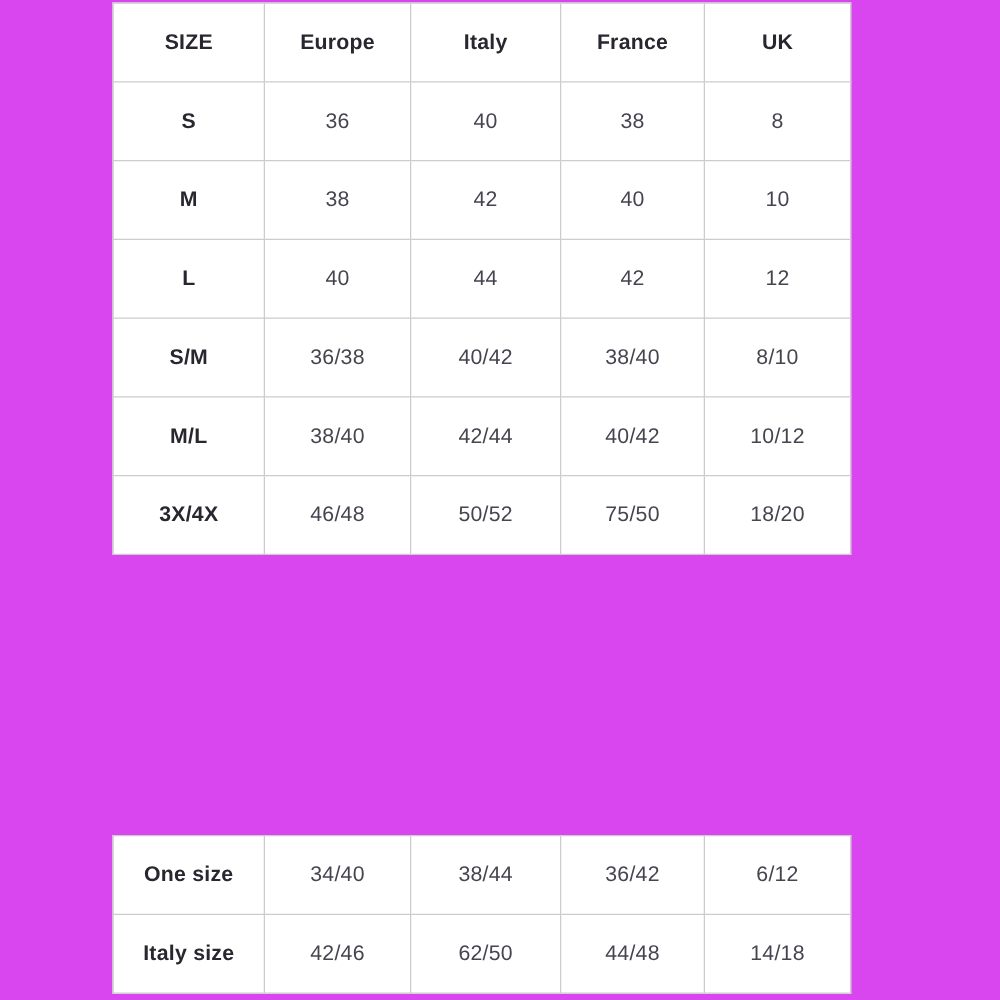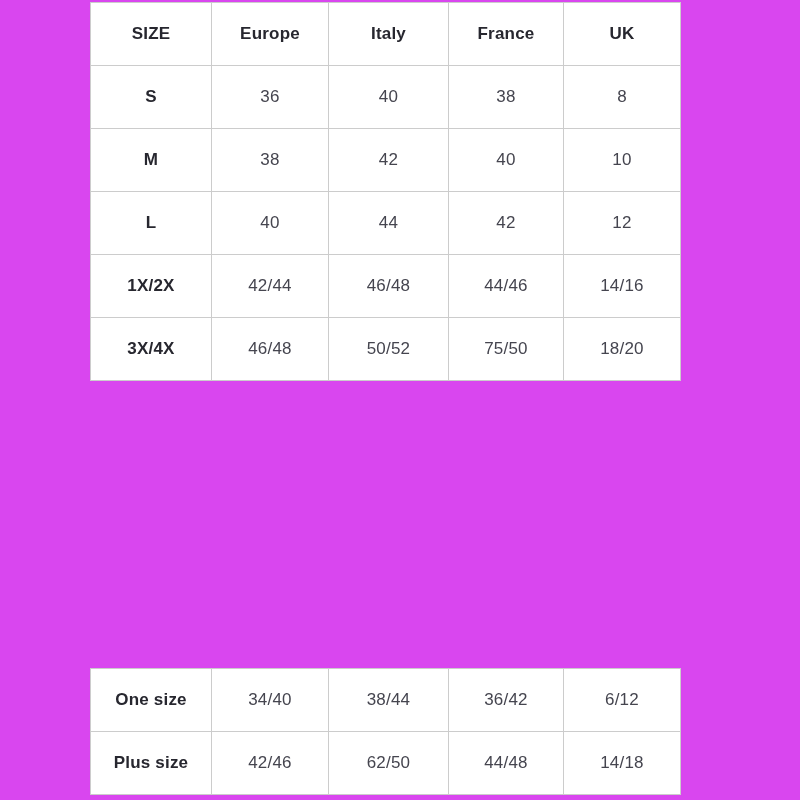--- a/index.html
+++ b/index.html
@@ -86,25 +86,32 @@
           <td>10</td>
         </tr>
         <tr>
           <td class="label">L</td>
           <td>40</td>
           <td>44</td>
           <td>42</td>
           <td>12</td>
         </tr>
         <tr>
-          <td class="label">1X/2X</td>
+          <td class="label">S/M</td>
+          <td>36/38</td>
+          <td>40/42</td>
+          <td>38/40</td>
+          <td>8/10</td>
+        </tr>
+        <tr>
+          <td class="label">M/L</td>
+          <td>38/40</td>
           <td>42/44</td>
-          <td>46/48</td>
-          <td>44/46</td>
-          <td>14/16</td>
+          <td>40/42</td>
+          <td>10/12</td>
         </tr>
         <tr>
           <td class="label">3X/4X</td>
           <td>46/48</td>
           <td>50/52</td>
           <td>75/50</td>
           <td>18/20</td>
         </tr>
       </tbody>
   </table>
@@ -119,21 +126,21 @@
     </colgroup>
     <tbody>
         <tr>
           <td class="label">One size</td>
           <td>34/40</td>
           <td>38/44</td>
           <td>36/42</td>
           <td>6/12</td>
         </tr>
         <tr>
-          <td class="label">Plus size</td>
+          <td class="label">Italy size</td>
           <td>42/46</td>
           <td>62/50</td>
           <td>44/48</td>
           <td>14/18</td>
         </tr>
       </tbody>
   </table>
 
 </div>
 

